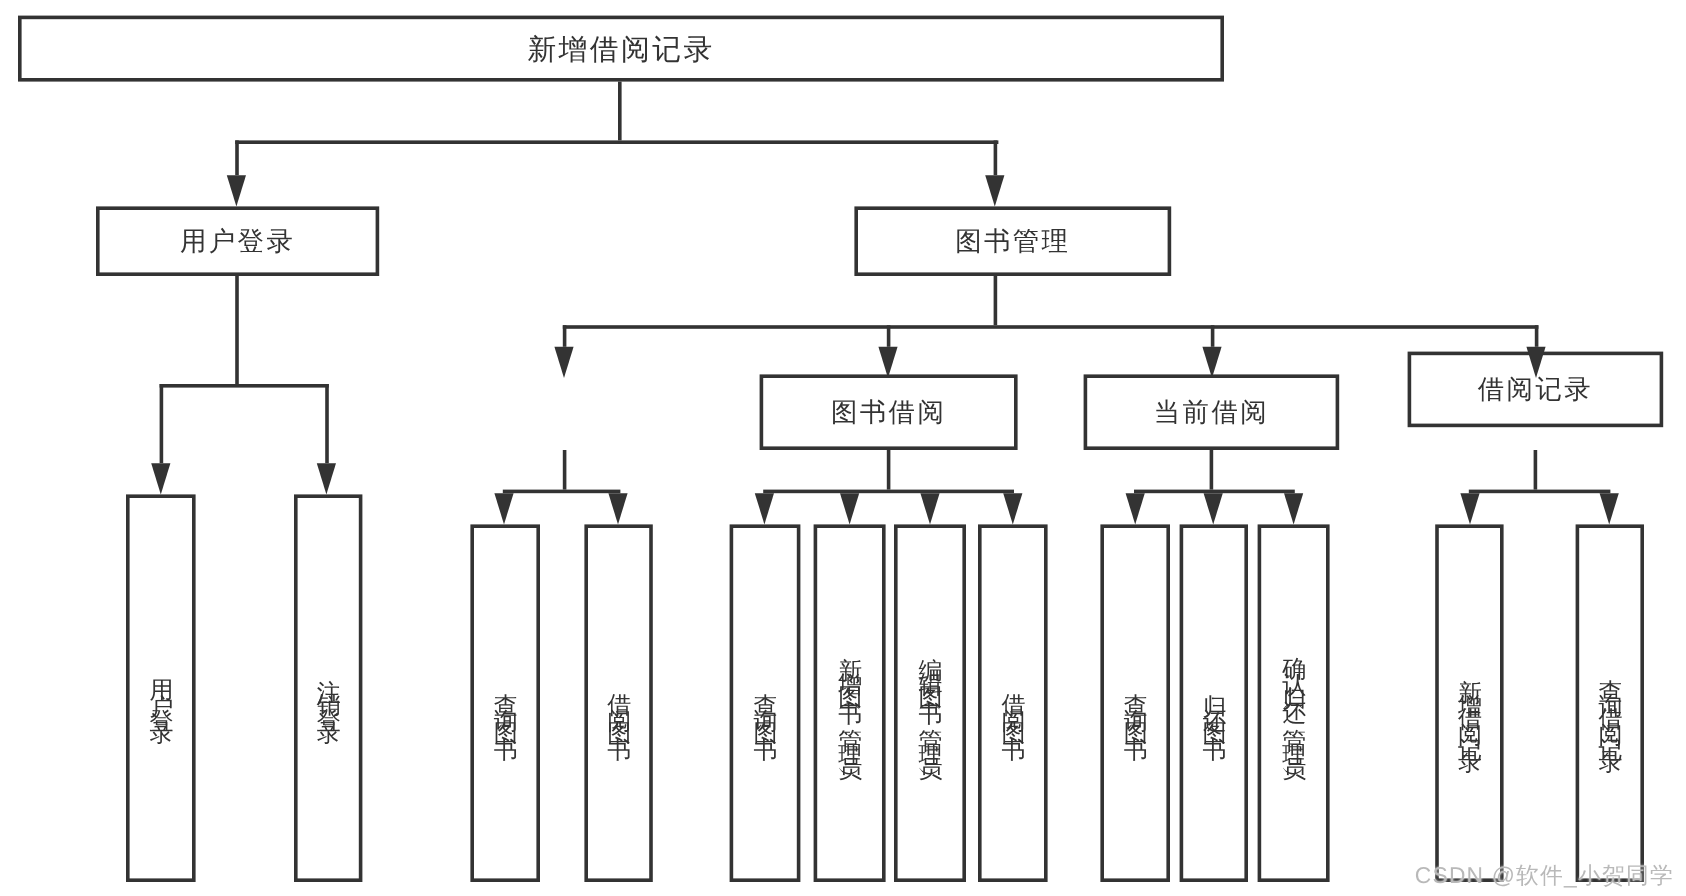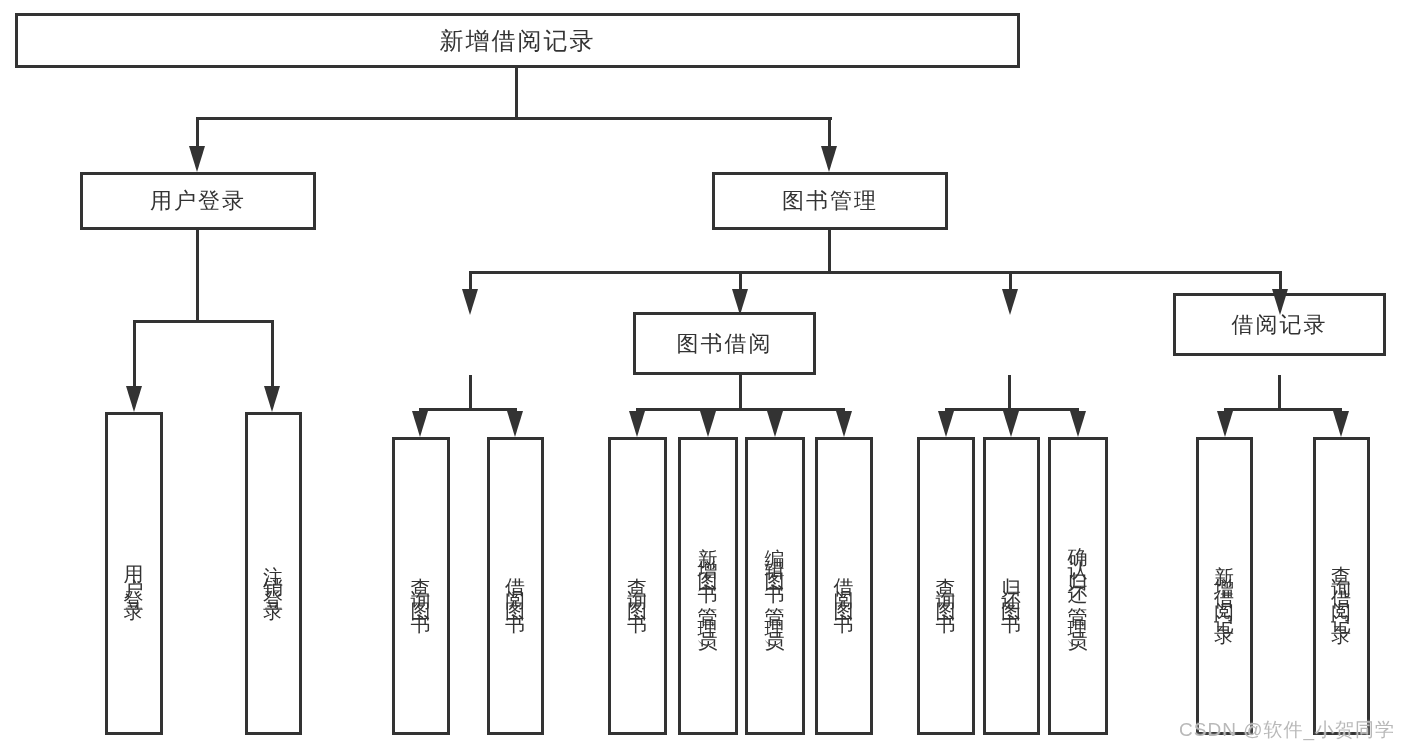--- a/index.html
+++ b/index.html
@@ -45,29 +45,32 @@
 <div id="stage">
 
   <div class="box" style="left:15px;top:13px;width:1005px;height:55px;">
     <span class="hlabel root-label">新增借阅记录</span>
   </div>
 
   <div class="box" style="left:80px;top:172px;width:236px;height:58px;">
     <span class="hlabel">用户登录</span>
   </div>
 
-  <div class="box" style="left:712px;top:172px;width:236px;height:58px;justify-content:center;">
+  <div class="box" style="left:712px;top:172px;width:264px;height:58px;justify-content:center;">
     <span class="hlabel">图书管理</span>
   </div>
 
 
-  <div class="box" style="left:633px;top:312px;width:183px;height:63px;">
+  <div class="box" style="left:633px;top:312px;width:215px;height:63px;">
     <span class="hlabel">图书借阅</span>
   </div>
 
+  <div class="box" style="left:903px;top:312px;width:213px;height:63px;">
+    <span class="hlabel">当前借阅</span>
+  </div>
 
   <div class="box" style="left:1173px;top:293px;width:213px;height:63px;align-items:center;">
     <span class="hlabel">借阅记录</span>
   </div>
 
   <div class="box" style="left:105px;top:412px;width:58px;height:323px;">
     <span class="leaf-label">用户登录</span>
   </div>
 
   <div class="box" style="left:245px;top:412px;width:57px;height:323px;">

